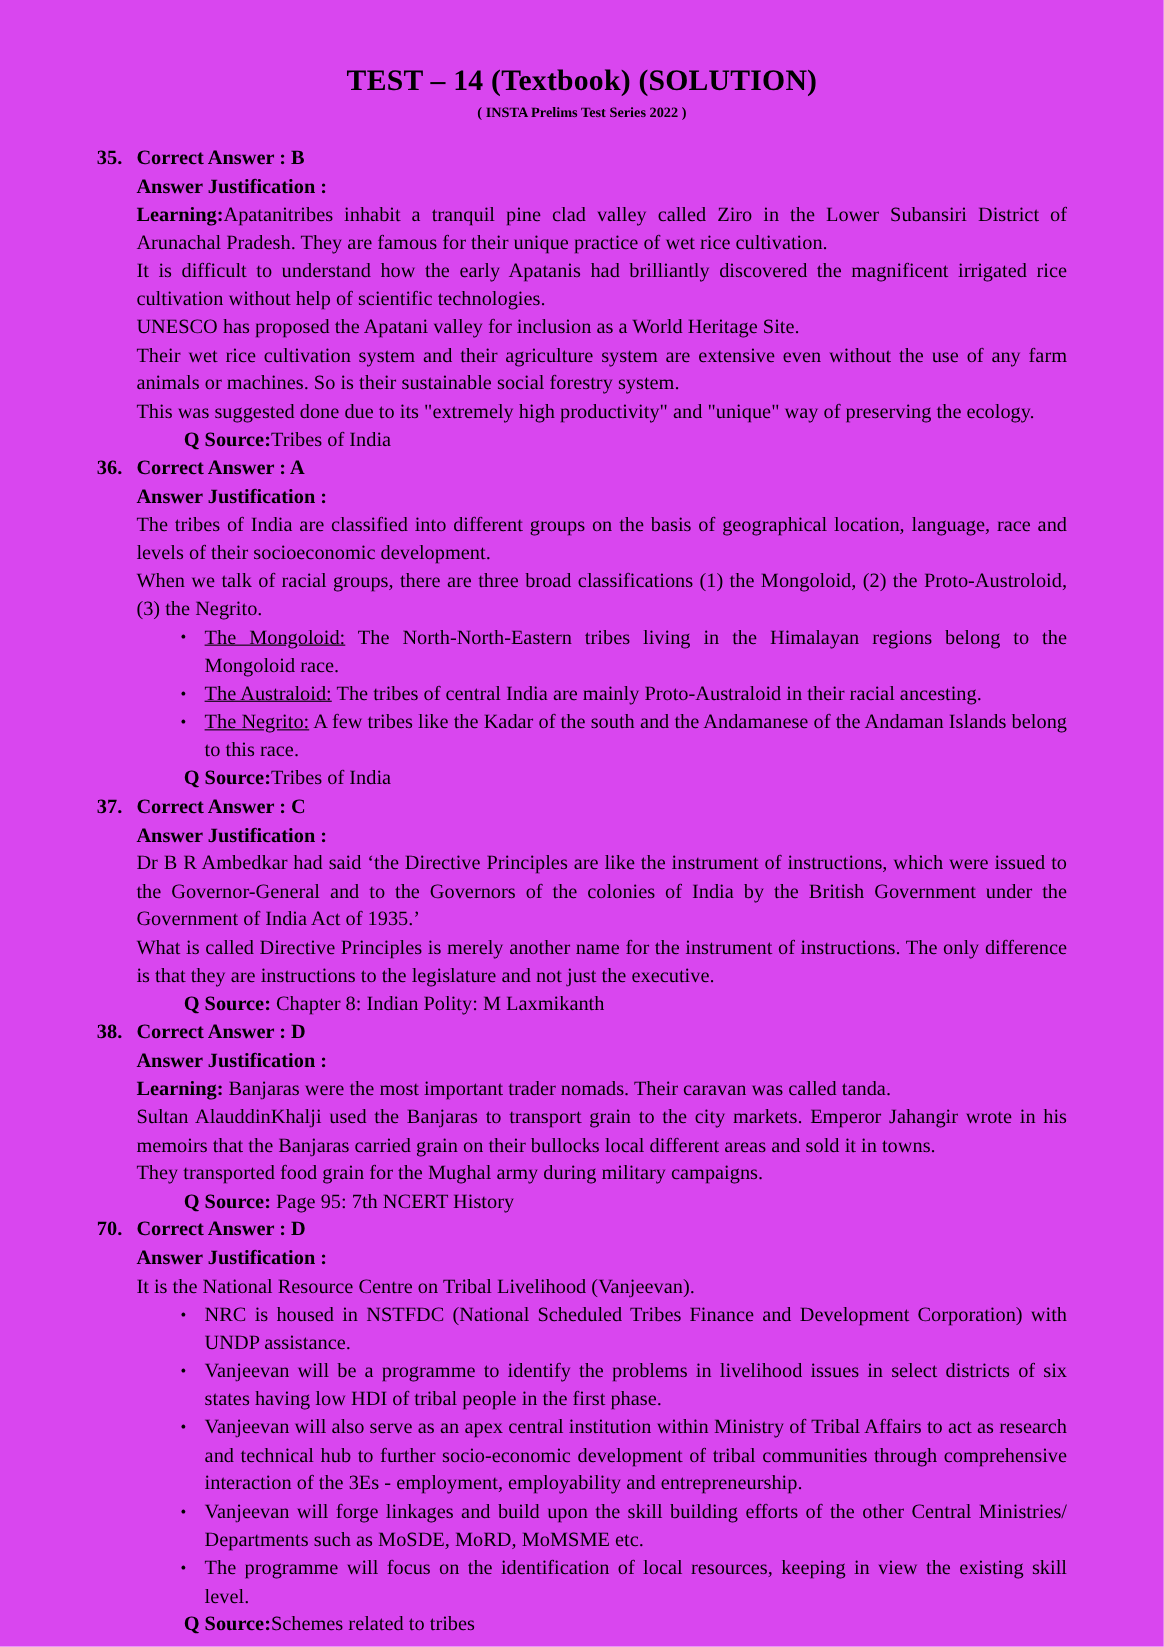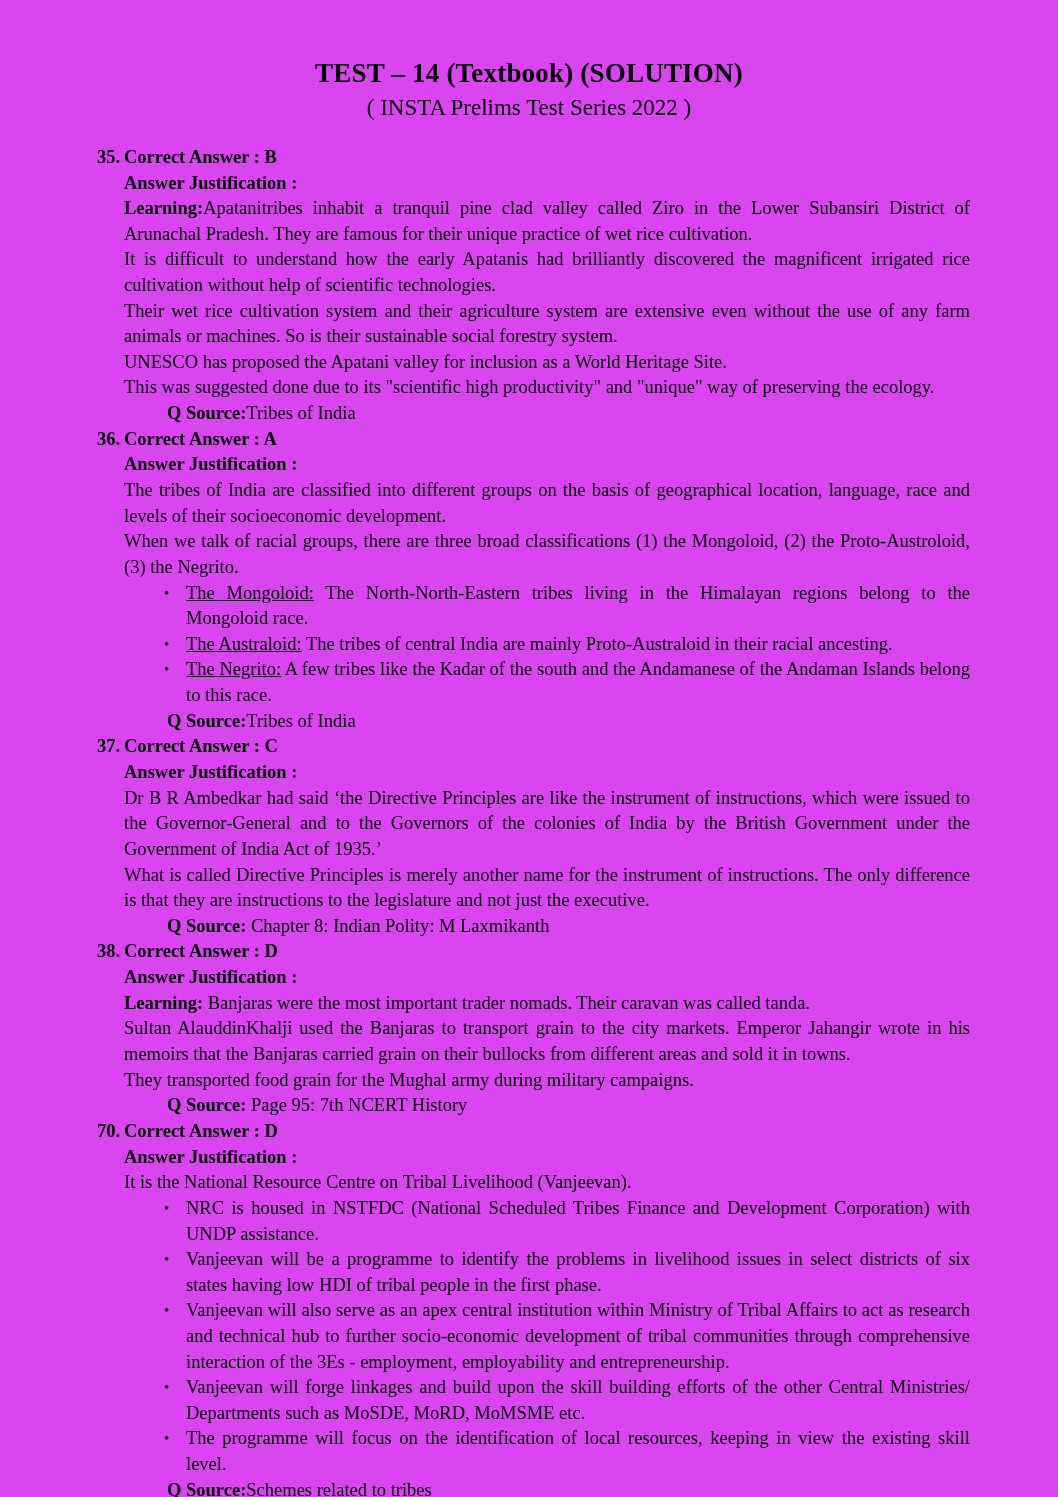--- a/index.html
+++ b/index.html
@@ -29,22 +29,22 @@
     padding-top: 58px;
   }
   .doc-title {
     font-size: 27px;
     font-weight: bold;
     letter-spacing: 0.2px;
     line-height: 1.18;
     margin: 0;
   }
   .doc-subtitle {
-    font-size: 23px;
-    font-weight: normal;
+    font-size: 13px;
+    font-weight: bold;
     line-height: 1.25;
     margin: 4px 0 0 0;
   }
   .content {
     margin-top: 22px;
     padding-left: 88px;
     padding-right: 88px;
   }
   .qblock {
     margin: 0;
@@ -55,21 +55,21 @@
     font-weight: bold;
     line-height: 1.40;
     padding-left: 36px;
     margin: 0;
   }
   .qnum {
     position: absolute;
     left: 0;
     top: 0;
     width: 32px;
-    text-align: right;
+    text-align: left;
     font-weight: bold;
   }
   .body-area {
     padding-left: 36px;
   }
   p.line {
     font-size: 18.5px;
     line-height: 1.385;
     margin: 0;
     text-align: justify;
@@ -121,23 +121,23 @@
     <div class="doc-subtitle">( INSTA Prelims Test Series 2022 )</div>
   </div>
 
   <div class="content" id="answers-list">
       <div class="qblock">
         <div class="qhead"><span class="qnum">35.</span><span>Correct Answer : B</span></div>
         <div class="body-area">
           <p class="sublabel">Answer Justification :</p>
           <p class="line"><span class="b">Learning:</span><span>Apatanitribes inhabit a tranquil pine clad valley called Ziro in the Lower Subansiri District of Arunachal Pradesh. They are famous for their unique practice of wet rice cultivation.</span></p>
           <p class="line"><span>It is difficult to understand how the early Apatanis had brilliantly discovered the magnificent irrigated rice cultivation without help of scientific technologies.</span></p>
+          <p class="line"><span>UNESCO has proposed the Apatani valley for inclusion as a World Heritage Site.</span></p>
           <p class="line"><span>Their wet rice cultivation system and their agriculture system are extensive even without the use of any farm animals or machines. So is their sustainable social forestry system.</span></p>
-          <p class="line"><span>UNESCO has proposed the Apatani valley for inclusion as a World Heritage Site.</span></p>
-          <p class="line"><span>This was suggested done due to its "scientific high productivity" and "unique" way of preserving the ecology.</span></p>
+          <p class="line"><span>This was suggested done due to its "extremely high productivity" and "unique" way of preserving the ecology.</span></p>
           <p class="line nojust"><span class="b">Q Source:</span><span>Tribes of India</span></p>
         </div>
       </div>
       <div class="qblock">
         <div class="qhead"><span class="qnum">36.</span><span>Correct Answer : A</span></div>
         <div class="body-area">
           <p class="sublabel">Answer Justification :</p>
           <p class="line"><span>The tribes of India are classified into different groups on the basis of geographical location, language, race and levels of their socioeconomic development.</span></p>
           <p class="line"><span>When we talk of racial groups, there are three broad classifications (1) the Mongoloid, (2) the Proto-Austroloid, (3) the Negrito.</span></p>
           <ul class="bullets">
@@ -155,21 +155,21 @@
           <p class="line"><span>Dr B R Ambedkar had said ‘the Directive Principles are like the instrument of instructions, which were issued to the Governor-General and to the Governors of the colonies of India by the British Government under the Government of India Act of 1935.’</span></p>
           <p class="line"><span>What is called Directive Principles is merely another name for the instrument of instructions. The only difference is that they are instructions to the legislature and not just the executive.</span></p>
           <p class="line nojust"><span class="b">Q Source:</span><span> Chapter 8: Indian Polity: M Laxmikanth</span></p>
         </div>
       </div>
       <div class="qblock">
         <div class="qhead"><span class="qnum">38.</span><span>Correct Answer : D</span></div>
         <div class="body-area">
           <p class="sublabel">Answer Justification :</p>
           <p class="line"><span class="b">Learning:</span><span> Banjaras were the most important trader nomads. Their caravan was called tanda.</span></p>
-          <p class="line"><span>Sultan AlauddinKhalji used the Banjaras to transport grain to the city markets. Emperor Jahangir wrote in his memoirs that the Banjaras carried grain on their bullocks from different areas and sold it in towns.</span></p>
+          <p class="line"><span>Sultan AlauddinKhalji used the Banjaras to transport grain to the city markets. Emperor Jahangir wrote in his memoirs that the Banjaras carried grain on their bullocks local different areas and sold it in towns.</span></p>
           <p class="line"><span>They transported food grain for the Mughal army during military campaigns.</span></p>
           <p class="line nojust"><span class="b">Q Source:</span><span> Page 95: 7th NCERT History</span></p>
         </div>
       </div>
       <div class="qblock">
         <div class="qhead"><span class="qnum">70.</span><span>Correct Answer : D</span></div>
         <div class="body-area">
           <p class="sublabel">Answer Justification :</p>
           <p class="line"><span>It is the National Resource Centre on Tribal Livelihood (Vanjeevan).</span></p>
           <ul class="bullets">

